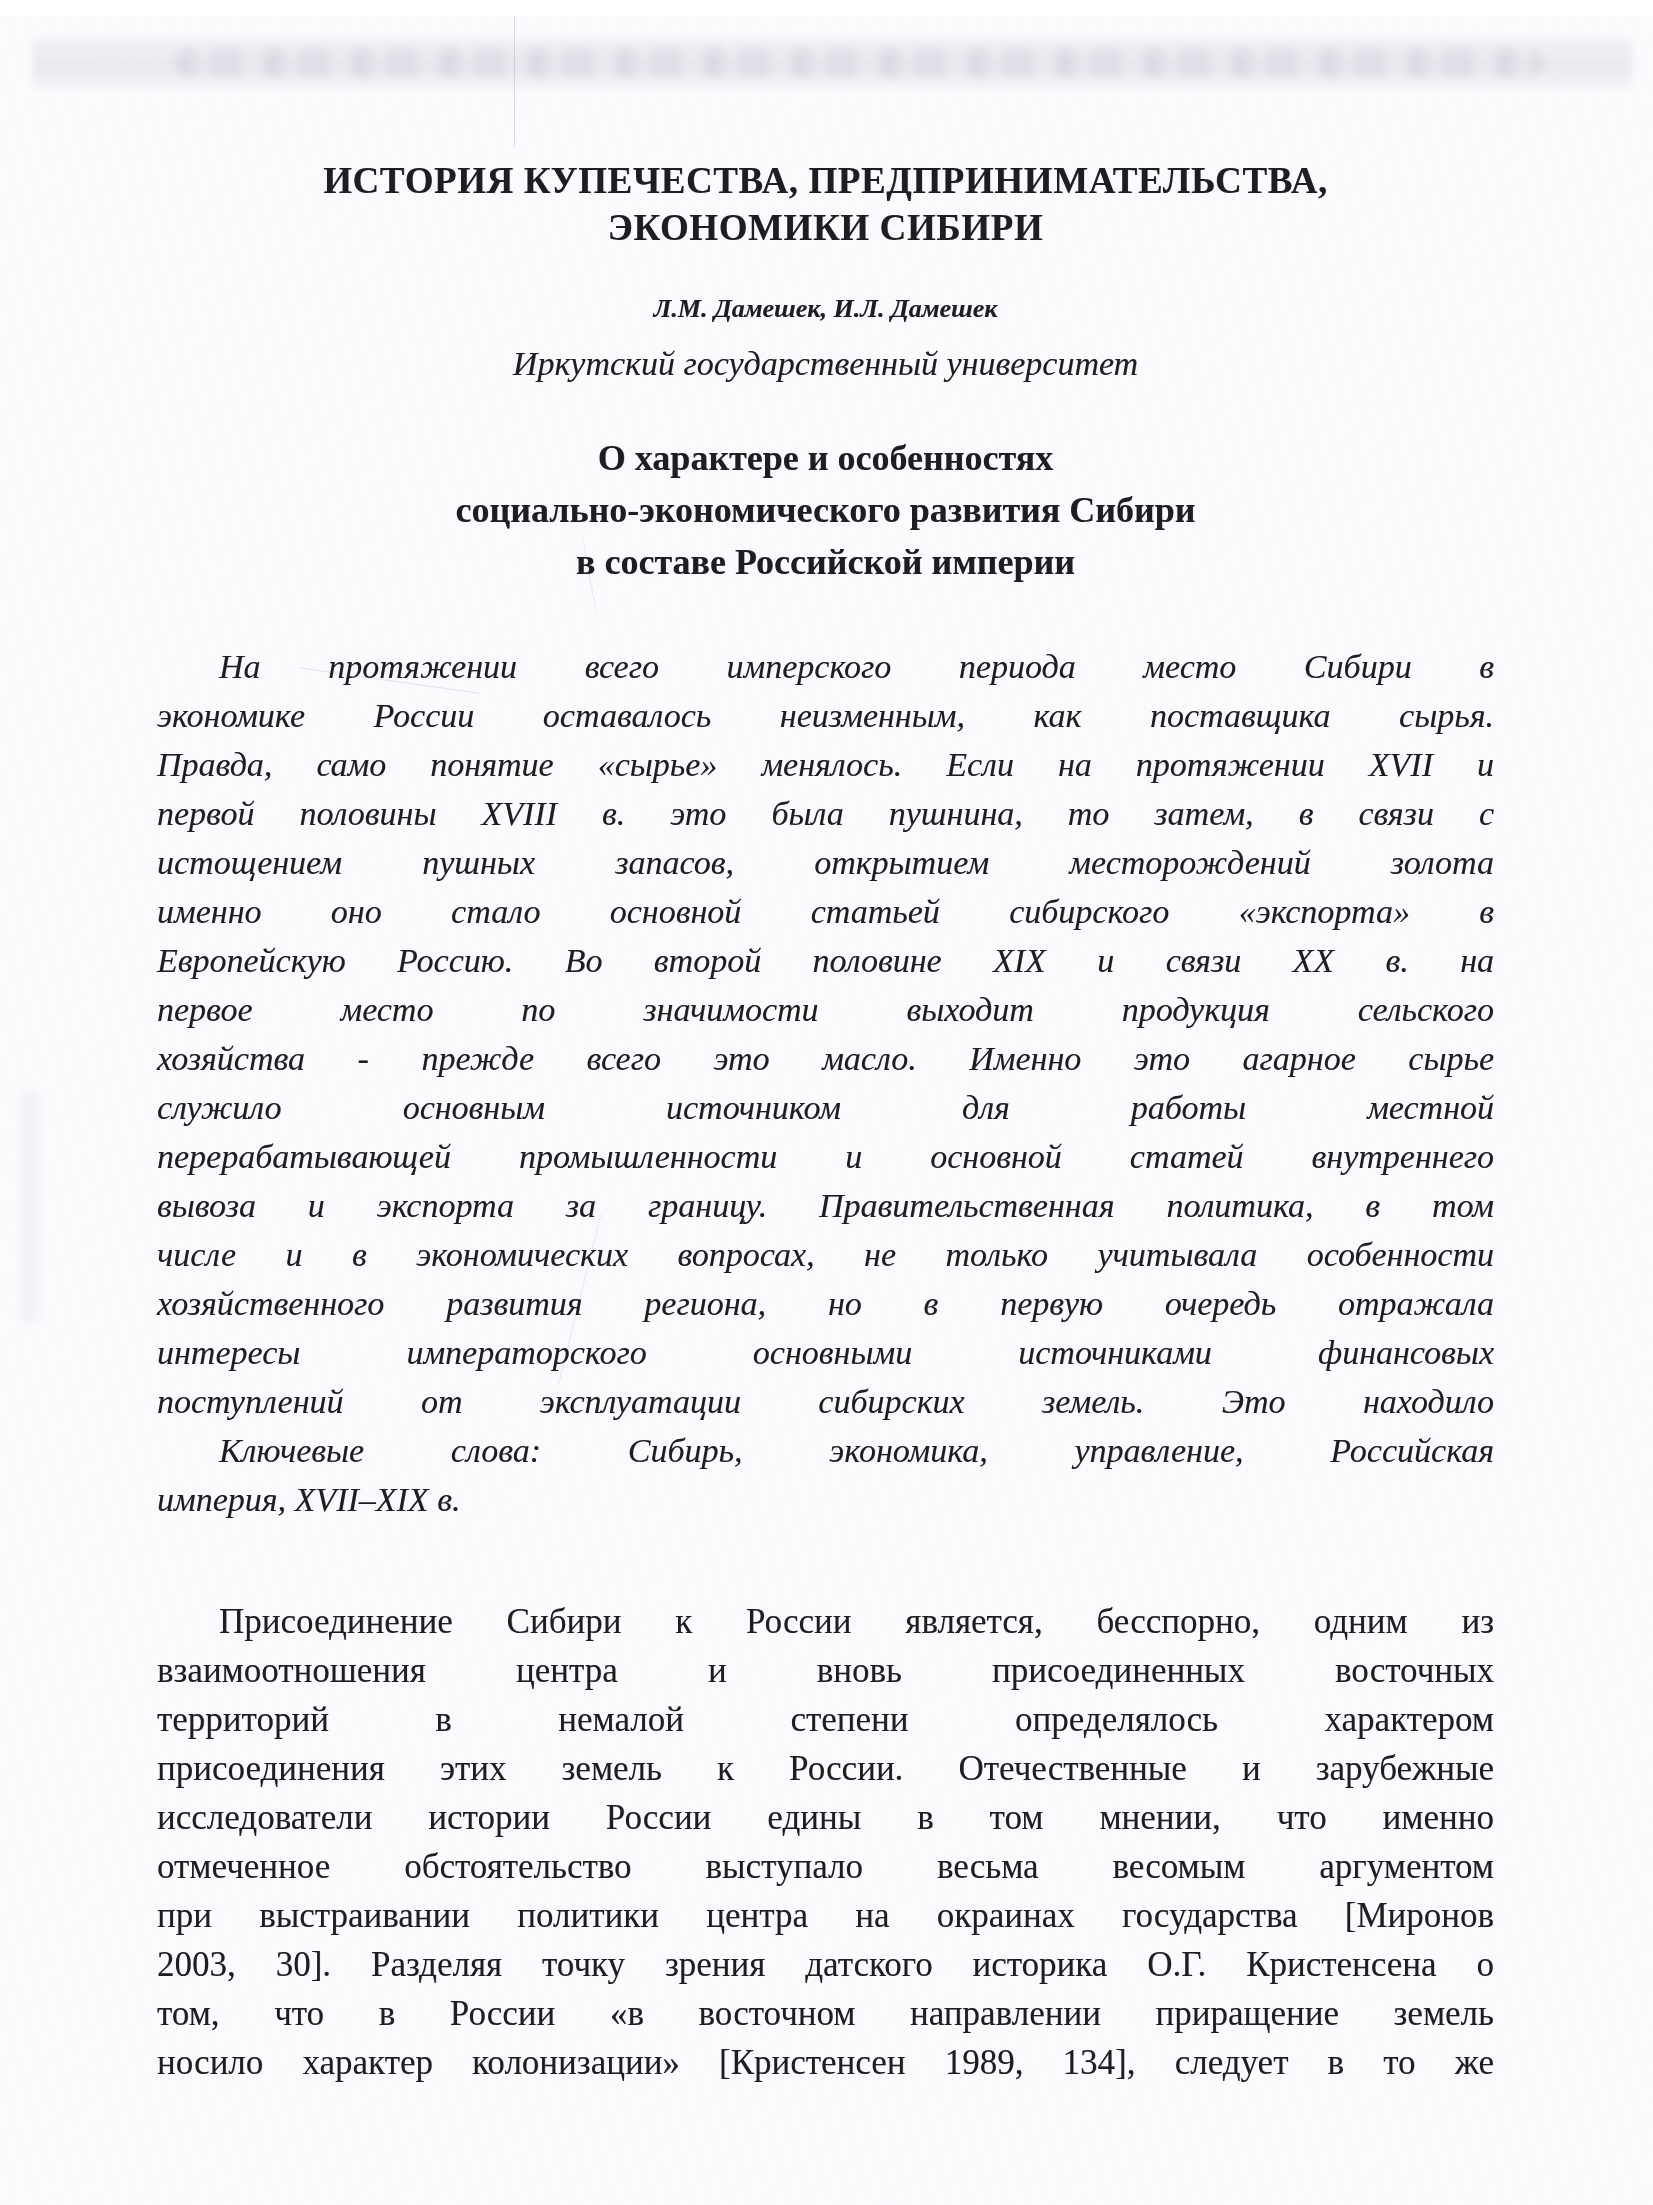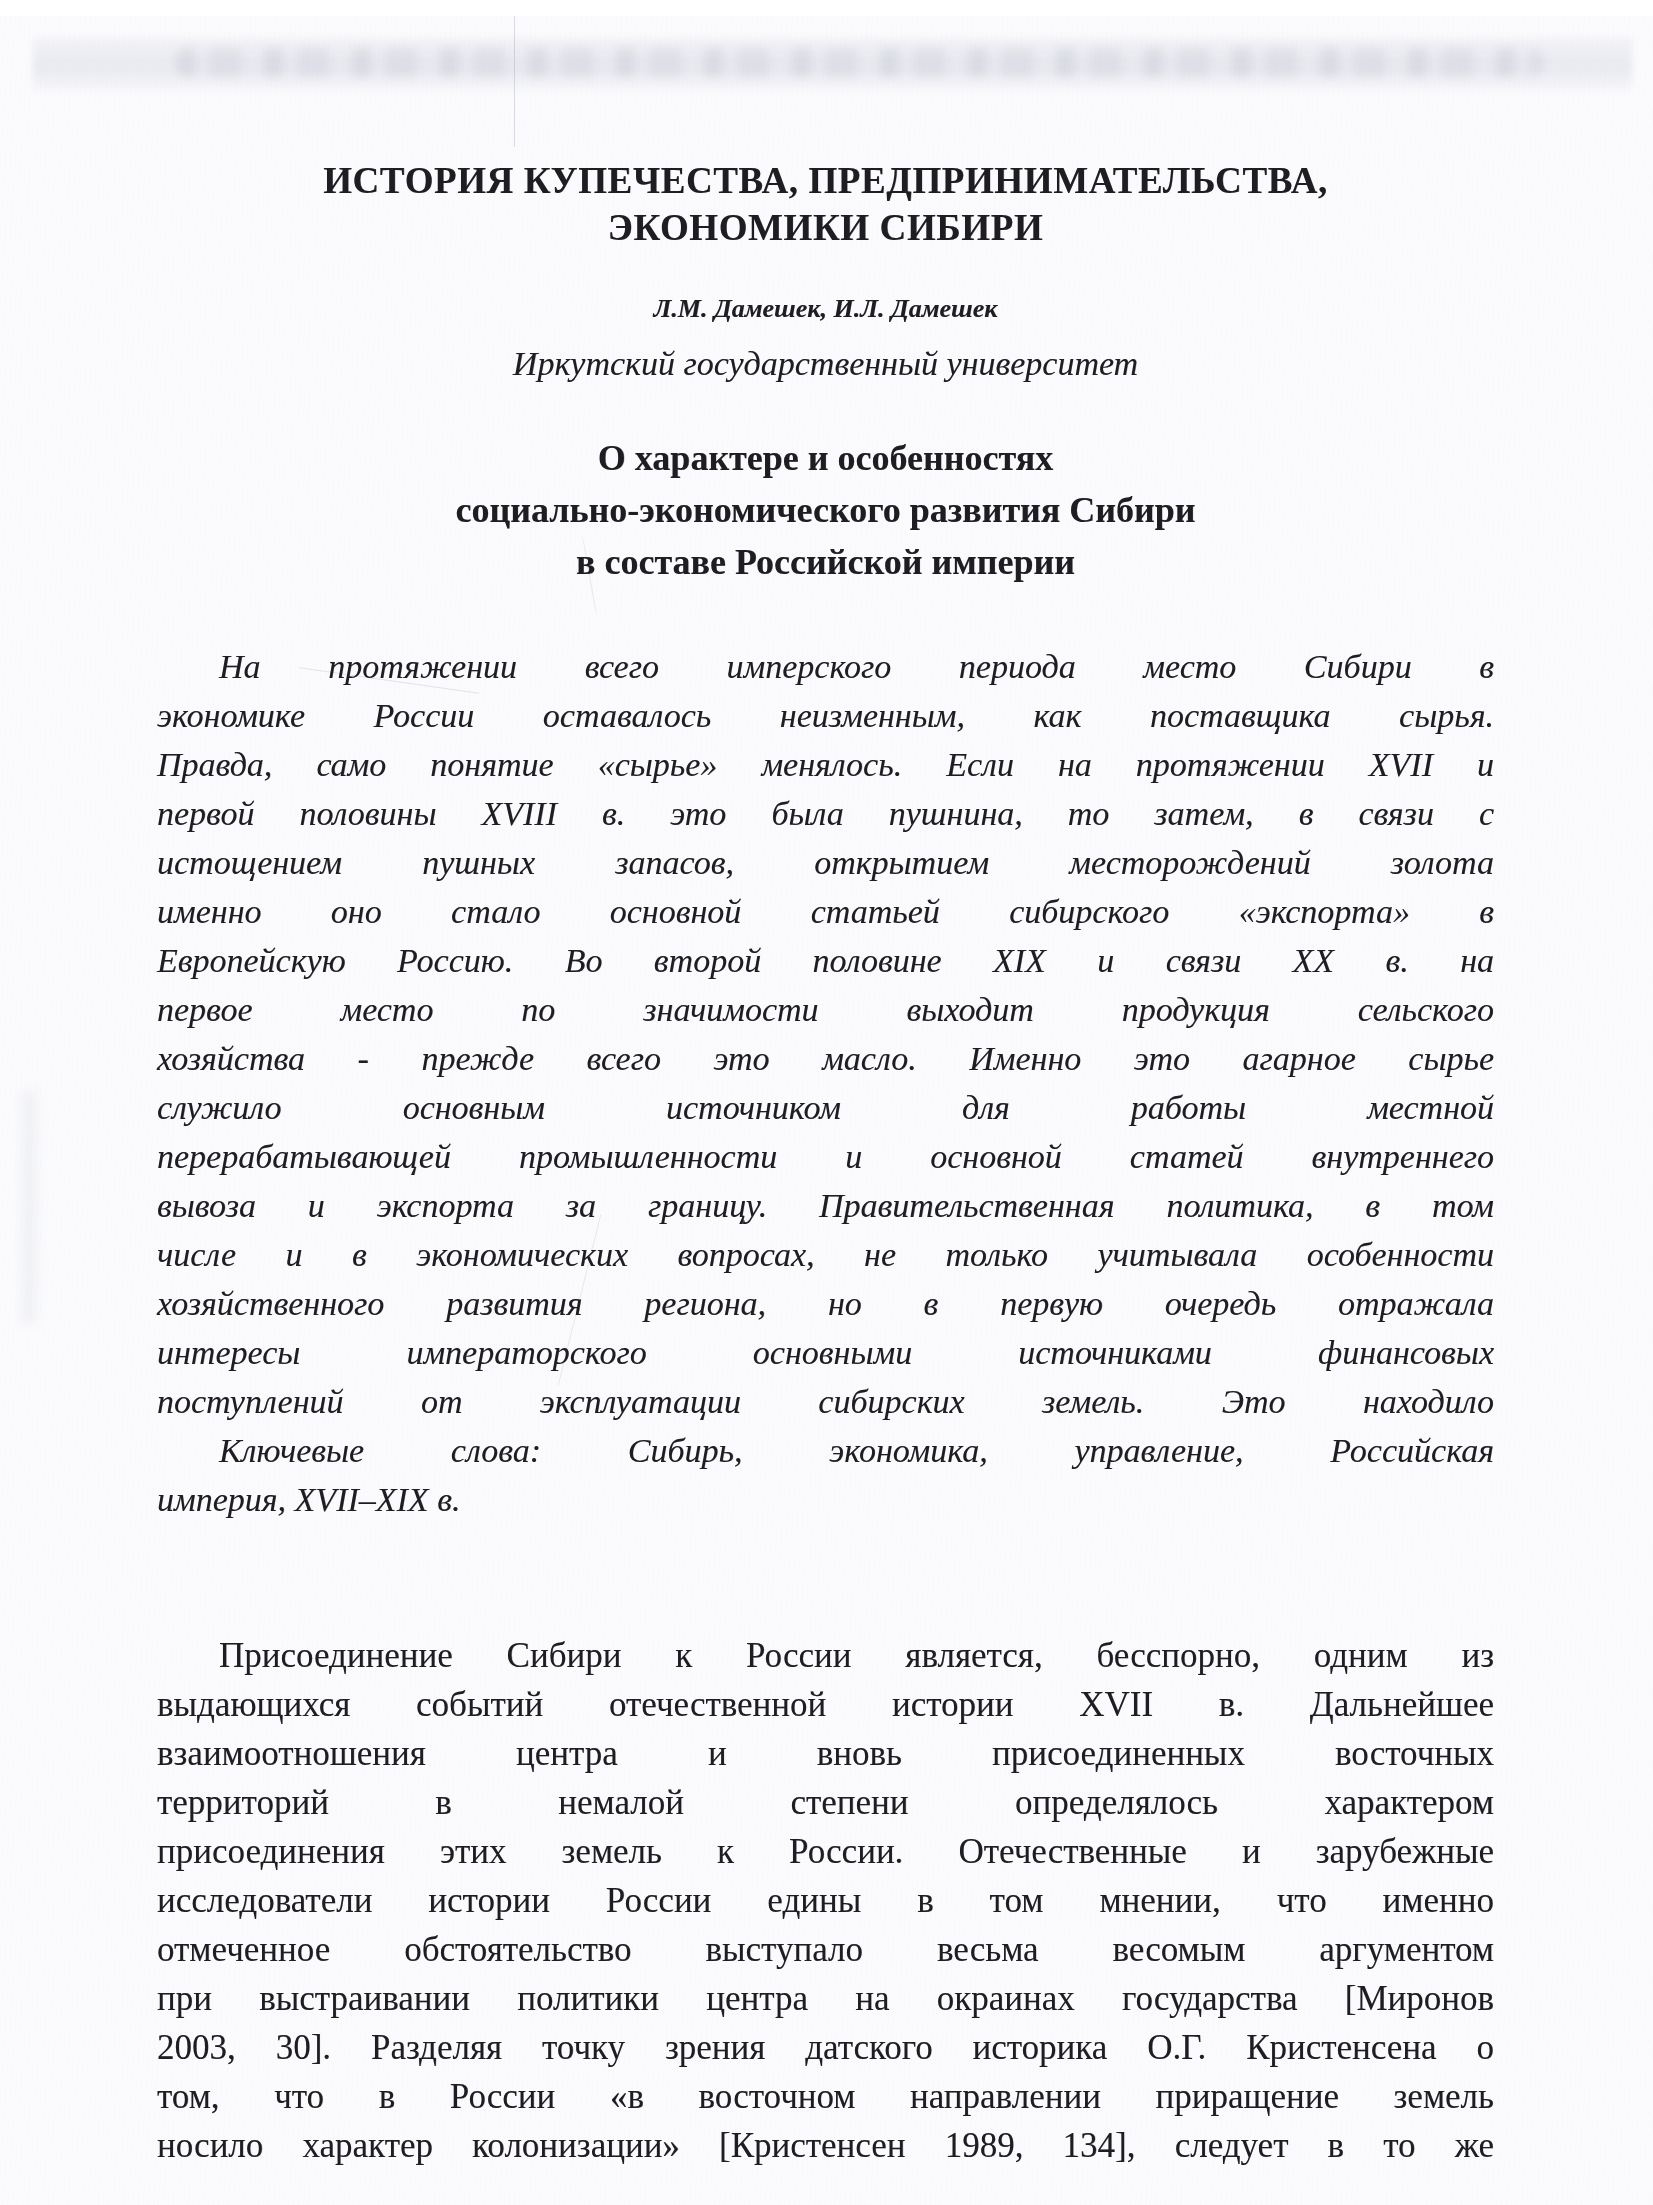--- a/index.html
+++ b/index.html
@@ -42,21 +42,21 @@
   .ink { text-shadow: 0.3px 0.4px 0.5px rgba(35,35,60,0.38); }
 
   .center-block { position: absolute; left: 157px; width: 1337px; text-align: center; }
   .section-title { top: 141px; font-size: 37px; font-weight: bold; line-height: 47px; letter-spacing: 0.6px; }
   .authors { top: 271px; font-size: 26px; font-weight: bold; font-style: italic; line-height: 44px; }
   .affiliation { top: 326px; font-size: 34px; font-style: italic; line-height: 43px; }
   .article-title { top: 416px; font-size: 36px; font-weight: bold; line-height: 52px; }
 
   .para { position: absolute; left: 157px; width: 1337px; }
   .abstract { top: 626px; font-size: 34px; font-style: italic; line-height: 49px; }
-  .bodytext { top: 1615px; font-size: 35px; line-height: 49px; }
+  .bodytext { top: 1581px; font-size: 35px; line-height: 49px; }
 
   .line { text-align: justify; text-align-last: justify; text-justify: inter-word; }
   .line.ind { text-indent: 62px; }
   .line.noj { text-align-last: left; }
 </style>
 </head>
 <body>
 
 <div class="page">
 
@@ -99,21 +99,20 @@
       <div class="line">числе и в экономических вопросах, не только учитывала особенности</div>
       <div class="line">хозяйственного развития региона, но в первую очередь отражала</div>
       <div class="line">интересы императорского основными источниками финансовых</div>
       <div class="line">поступлений от эксплуатации сибирских земель. Это находило</div>
       <div class="line ind">Ключевые слова: Сибирь, экономика, управление, Российская</div>
       <div class="line noj">империя, XVII–XIX в.</div>
     </div>
 
   <div class="para bodytext ink">
       <div class="line ind">Присоединение Сибири к России является, бесспорно, одним из</div>
-      <div class="line">выдающихся событий отечественной истории XVII в. Дальнейшее</div>
       <div class="line">взаимоотношения центра и вновь присоединенных восточных</div>
       <div class="line">территорий в немалой степени определялось характером</div>
       <div class="line">присоединения этих земель к России. Отечественные и зарубежные</div>
       <div class="line">исследователи истории России едины в том мнении, что именно</div>
       <div class="line">отмеченное обстоятельство выступало весьма весомым аргументом</div>
       <div class="line">при выстраивании политики центра на окраинах государства [Миронов</div>
       <div class="line">2003, 30]. Разделяя точку зрения датского историка О.Г. Кристенсена о</div>
       <div class="line">том, что в России «в восточном направлении приращение земель</div>
       <div class="line">носило характер колонизации» [Кристенсен 1989, 134], следует в то же</div>
     </div>

